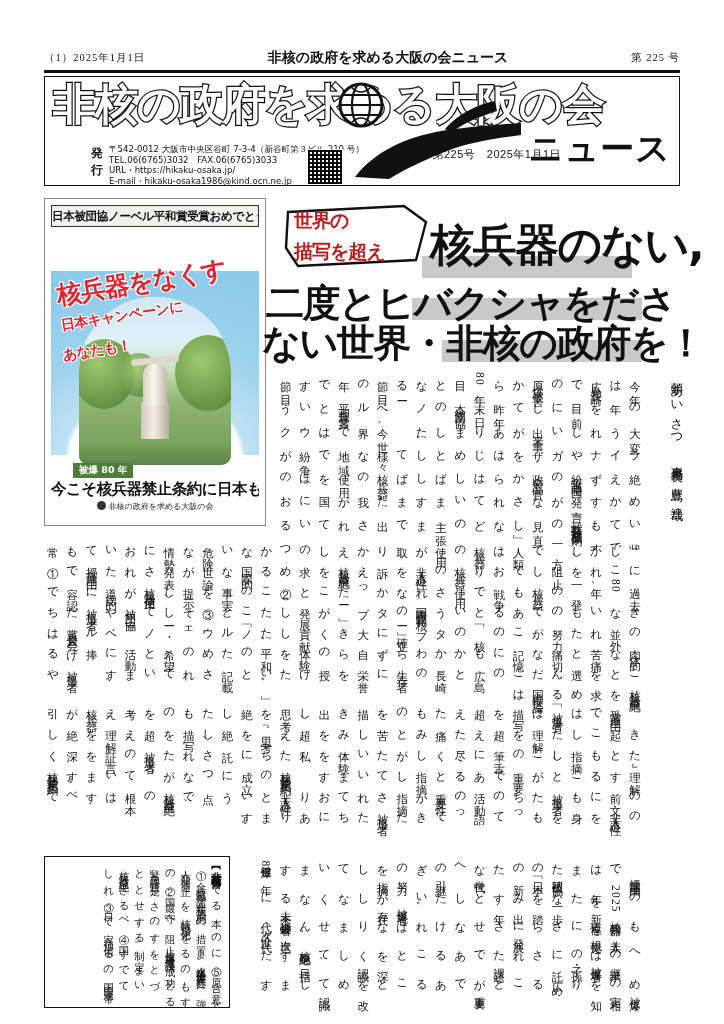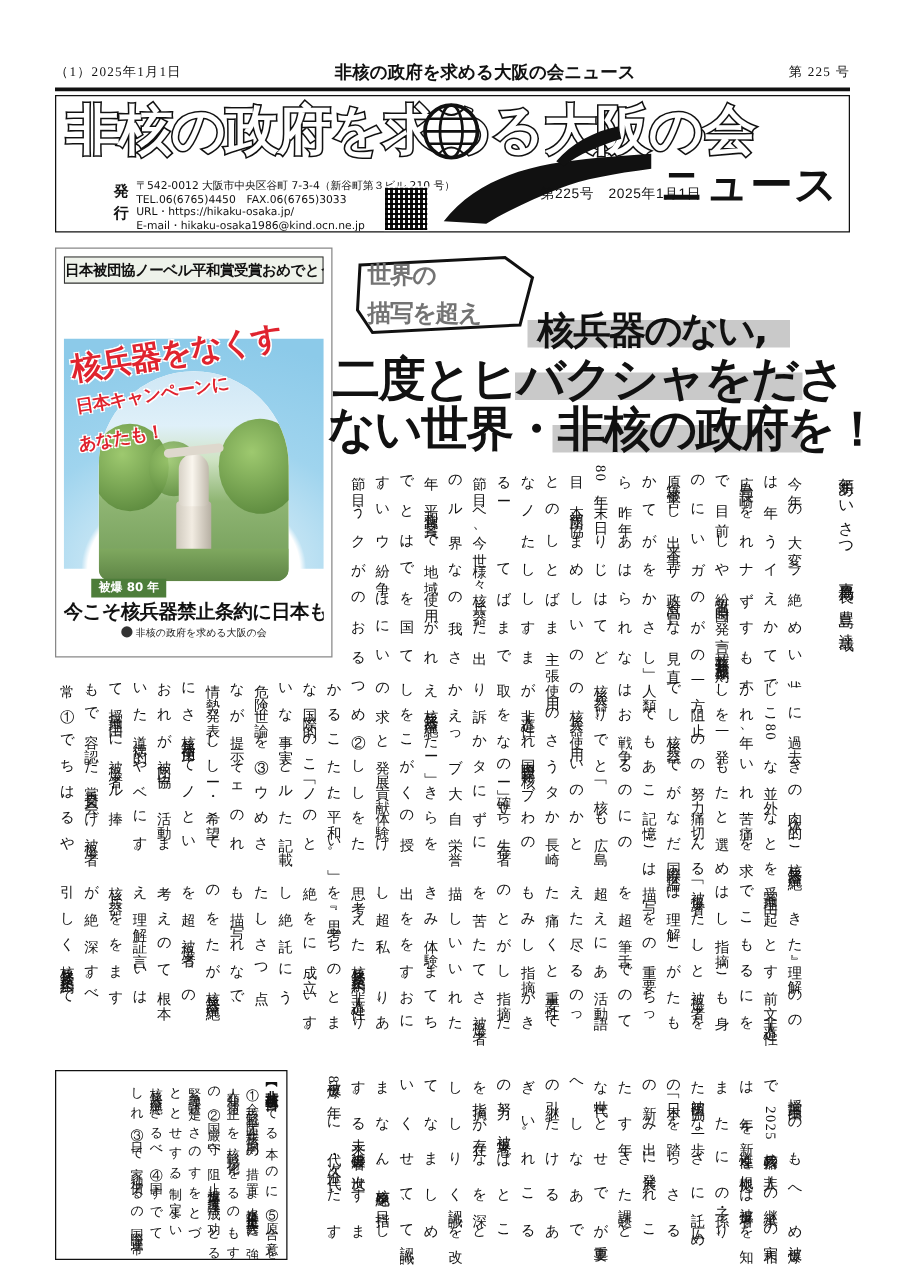--- a/index.html
+++ b/index.html
@@ -165,38 +165,38 @@
   .p-org .mk{display:inline-block;width:9px;height:9px;border-radius:50%;background:#333;vertical-align:-1px;margin-right:3px;}
 
   
   .headline-zone{position:absolute;left:272px;top:198px;width:410px;height:172px;}
   .flag{
     position:absolute;left:12px;top:4px;width:146px;height:68px;
   }
   .flag-txt{
     position:absolute;left:0;top:0;width:146px;height:68px;
     font-family:"DejaVu Sans","Liberation Sans",sans-serif;
-    font-weight:bold;font-size:19px;line-height:31px;color:#737373;
+    font-weight:bold;font-size:19px;line-height:31px;color:#b91c1c;
     padding:3px 0 0 10px;box-sizing:border-box;letter-spacing:-1px;
   }
   .flag-txt i{font-style:normal;display:block;}
   .hl-80{
     position:absolute;left:242px;top:6px;
     font-family:"DejaVu Sans","Liberation Sans",sans-serif;
     font-weight:bold;font-size:19px;color:#111;white-space:nowrap;letter-spacing:-1px;
     background:linear-gradient(180deg,#d8d8d8,#bdbdbd);
     padding:1px 5px 2px 5px;
   }
   .flower{position:absolute;width:26px;height:26px;}
   .f1{left:186px;top:12px;}
   .f2{left:216px;top:16px;}
   .hl1{
-    position:absolute;left:158px;top:46px;
-    font-family:"DejaVu Sans","Liberation Sans",sans-serif;
-    font-weight:bold;font-size:30px;line-height:42px;white-space:nowrap;letter-spacing:-1.5px;
+    position:absolute;left:158px;top:26px;
+    font-family:"DejaVu Sans","Liberation Sans",sans-serif;
+    font-weight:bold;font-size:44px;line-height:42px;white-space:nowrap;letter-spacing:-1.5px;
   }
   .hl2{
     position:absolute;left:-6px;top:84px;
     font-family:"DejaVu Sans","Liberation Sans",sans-serif;
     font-weight:bold;font-size:38px;line-height:42px;white-space:nowrap;letter-spacing:-1.5px;
   }
   .hl3{
     position:absolute;left:-10px;top:124px;
     font-family:"DejaVu Sans","Liberation Sans",sans-serif;
     font-weight:bold;font-size:38px;line-height:42px;white-space:nowrap;letter-spacing:-1.5px;
@@ -275,21 +275,21 @@
     </div>
 
 
     <div class="mh-hatsu">
       <div>発</div>
       <div>行</div>
     </div>
 
     <div class="mh-lines">
       <span class="l">〒542-0012 大阪市中央区谷町 7-3-4（新谷町第３ビル 210 号）</span>
-      <span class="l">TEL.06(6765)4450　FAX.06(6765)3033</span>
+      <span class="l">TEL.06(6765)3032　FAX.06(6765)3033</span>
       <span class="l">URL・https://hikaku-osaka.jp/</span>
       <span class="l">E-mail・hikaku-osaka1986@kind.ocn.ne.jp</span>
 
     </div>
 
     <div class="mh-qr"></div>
 
     <div class="mh-news">ニュース</div>
     <div class="mh-issue">第225号　2025年1月1日</div>
   </div>

